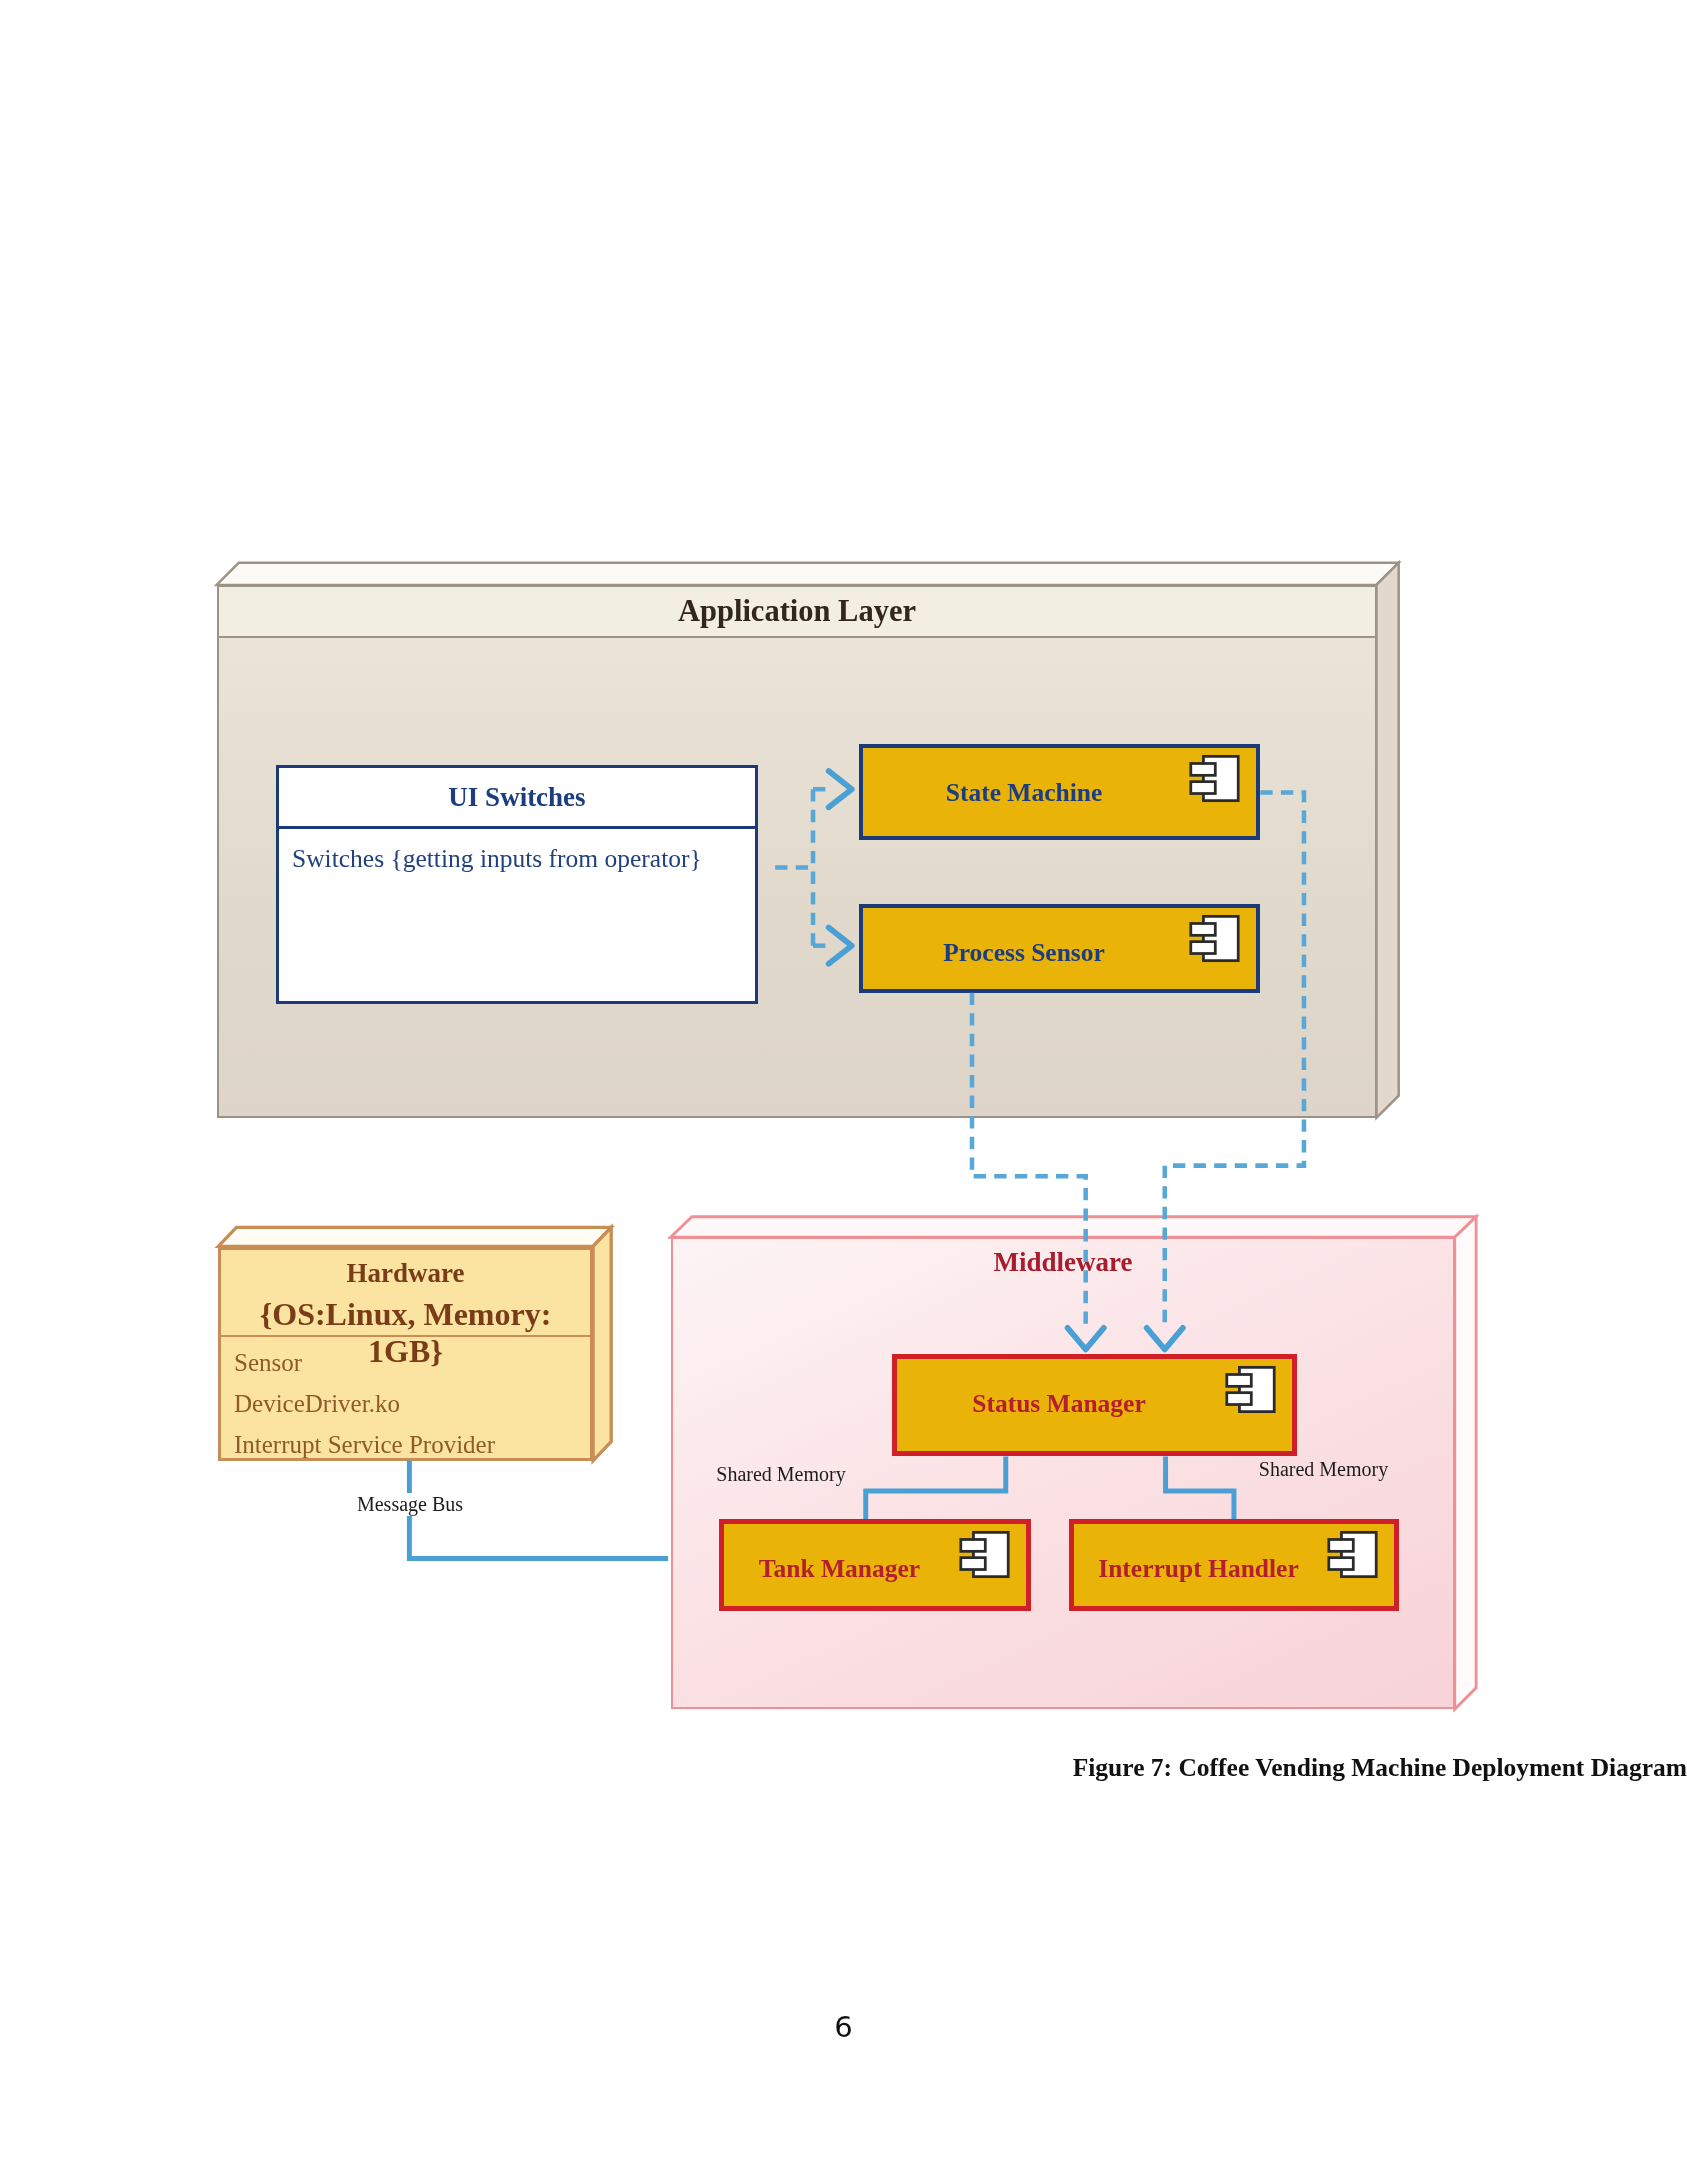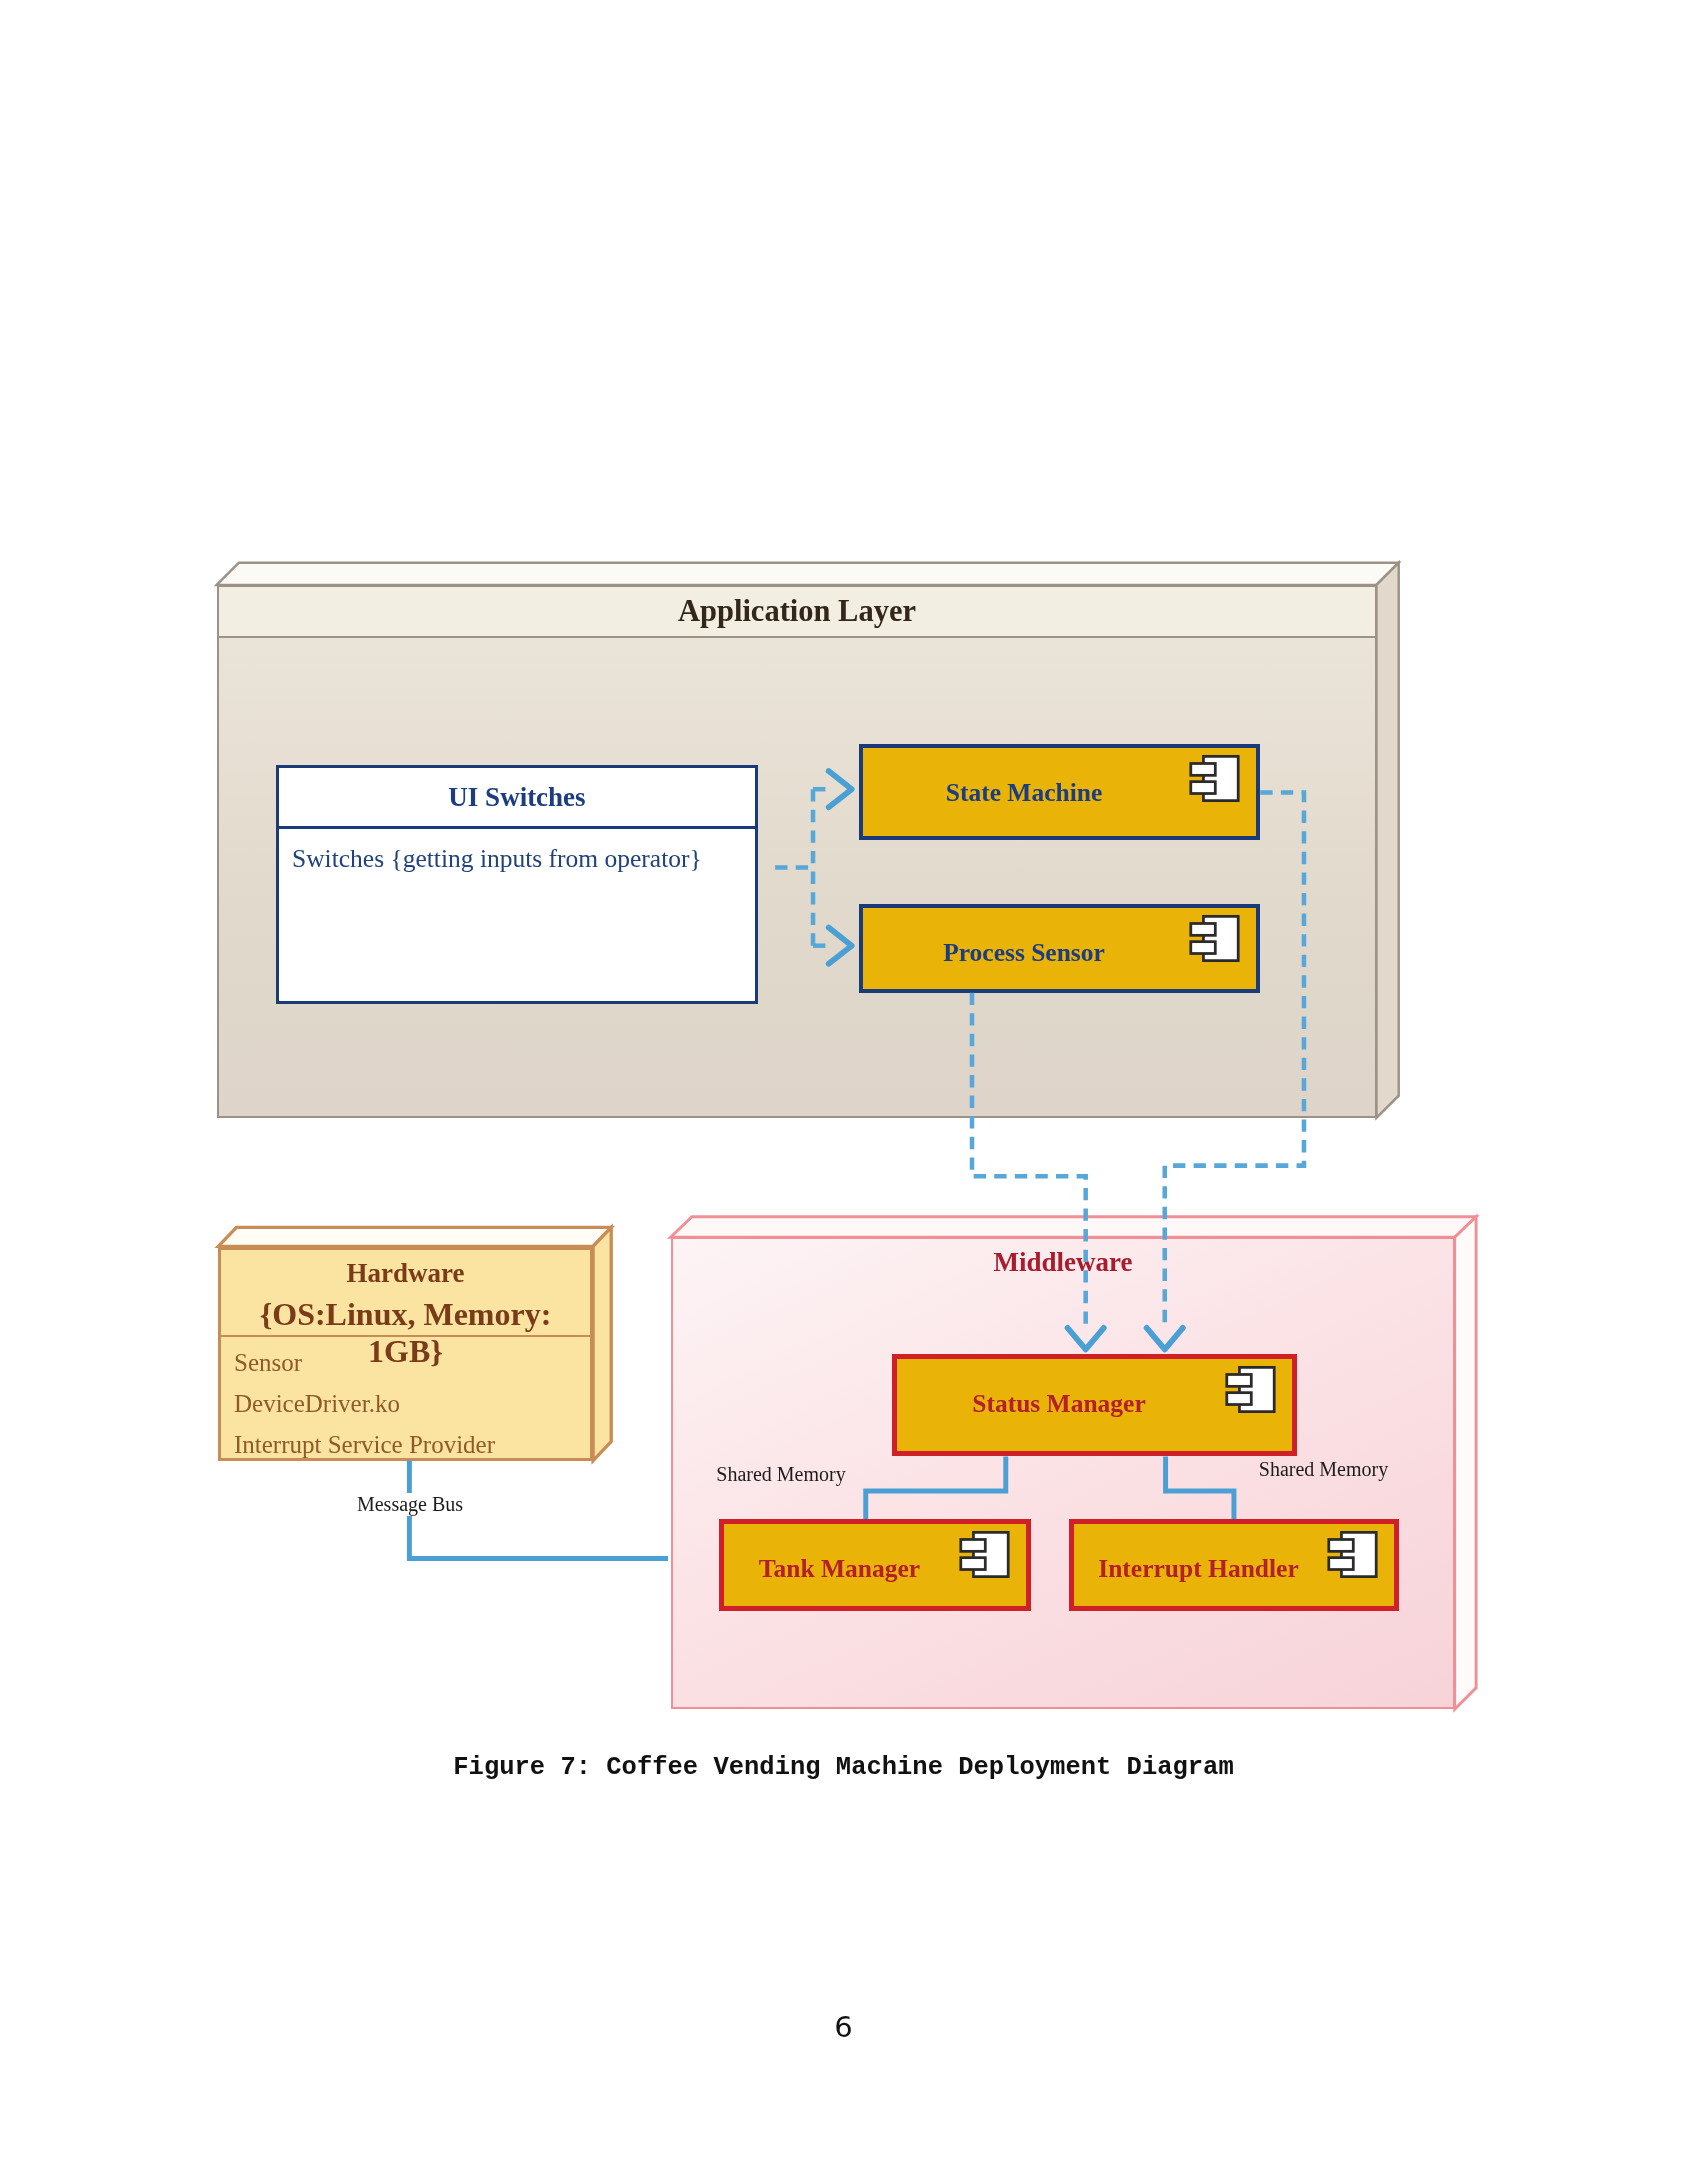--- a/index.html
+++ b/index.html
@@ -52,22 +52,22 @@
   .comp-tank-manager{left:719px;top:1519px;width:312px;height:92px;}
   .comp-interrupt-handler{left:1069px;top:1519px;width:330px;height:92px;}
 
   
   .conn-label{position:absolute;font-size:20px;color:#1c1c1c;text-align:center;}
   .lbl-shared-left{left:682px;top:1463px;width:198px;}
   .lbl-shared-right{left:1229px;top:1458px;width:189px;}
   .lbl-message-bus{left:326px;top:1493px;width:168px;background:#ffffff;}
 
   
-  .caption{position:absolute;left:0;top:1753px;width:1687px;text-align:center;
-           font-family:Liberation Mono, monospace;font-weight:bold;
+  .caption{position:absolute;left:0;top:1753px;width:1687px;text-align:right;
+           font-family:Liberation Serif, serif;font-weight:bold;
            font-size:25.5px;color:#111111;}
   .pagenum{position:absolute;left:0;top:2010px;width:1687px;text-align:center;
            font-family:"DejaVu Sans","Liberation Sans",sans-serif;font-size:29px;color:#111111;}
 </style>
 </head>
 <body>
 
 <div id="page">
 
   <svg id="bg" class="layer" viewBox="0 0 2048 2650" width="1687" height="2183">

